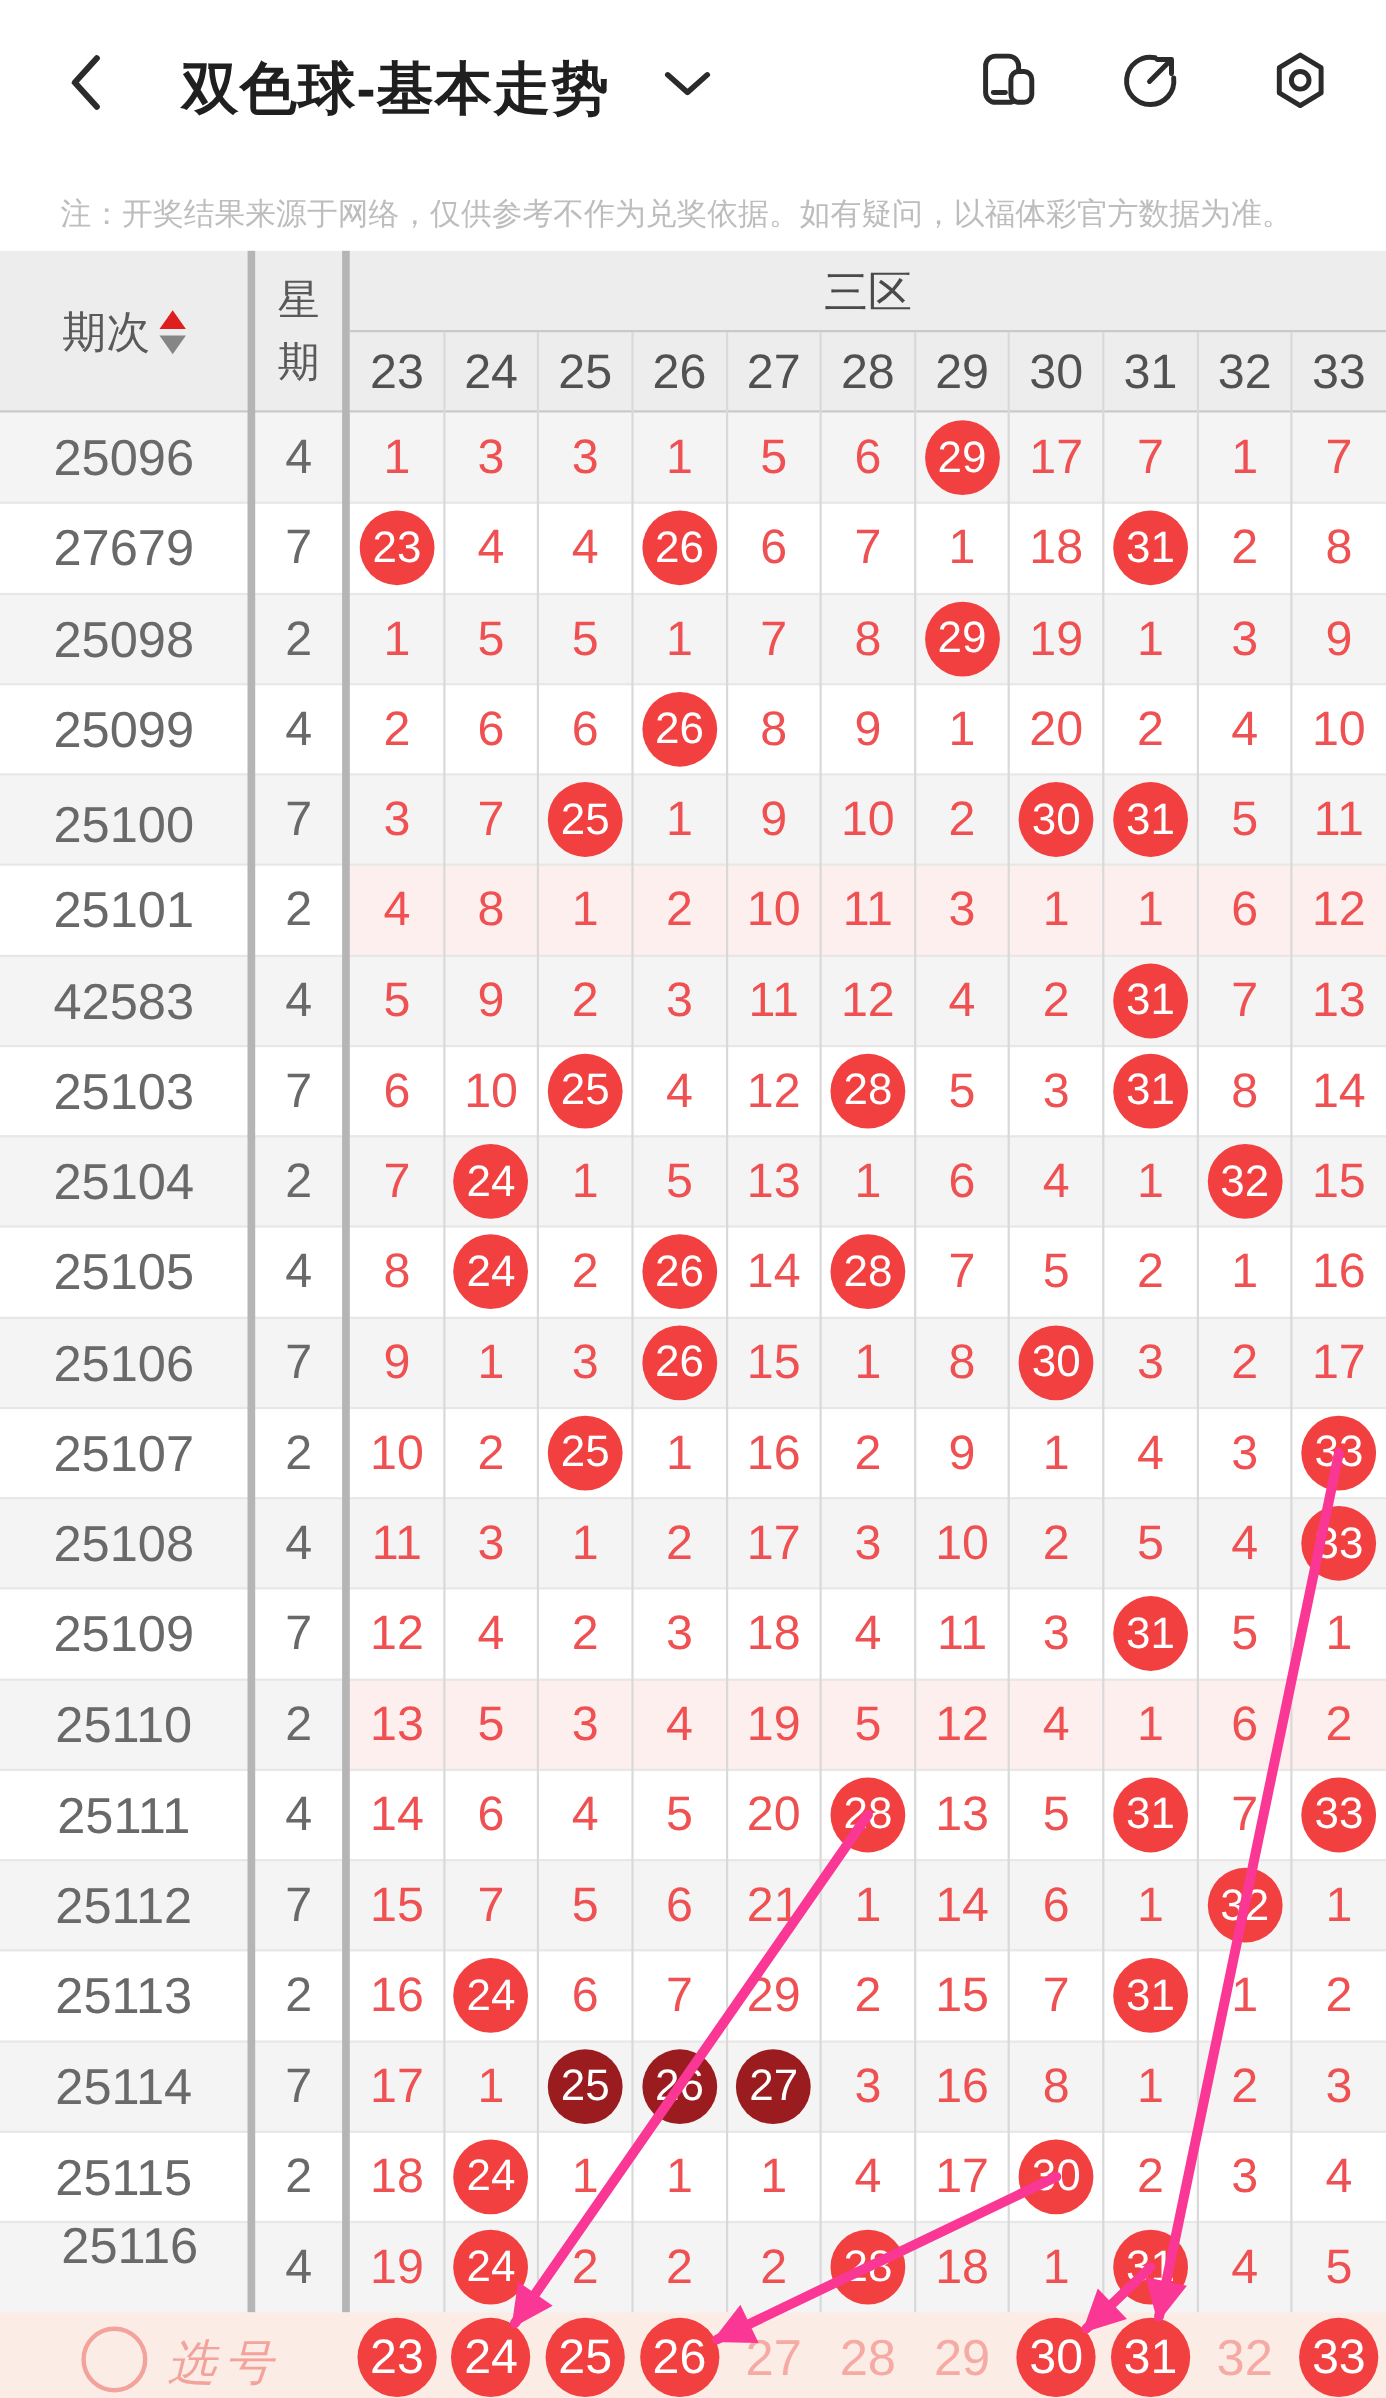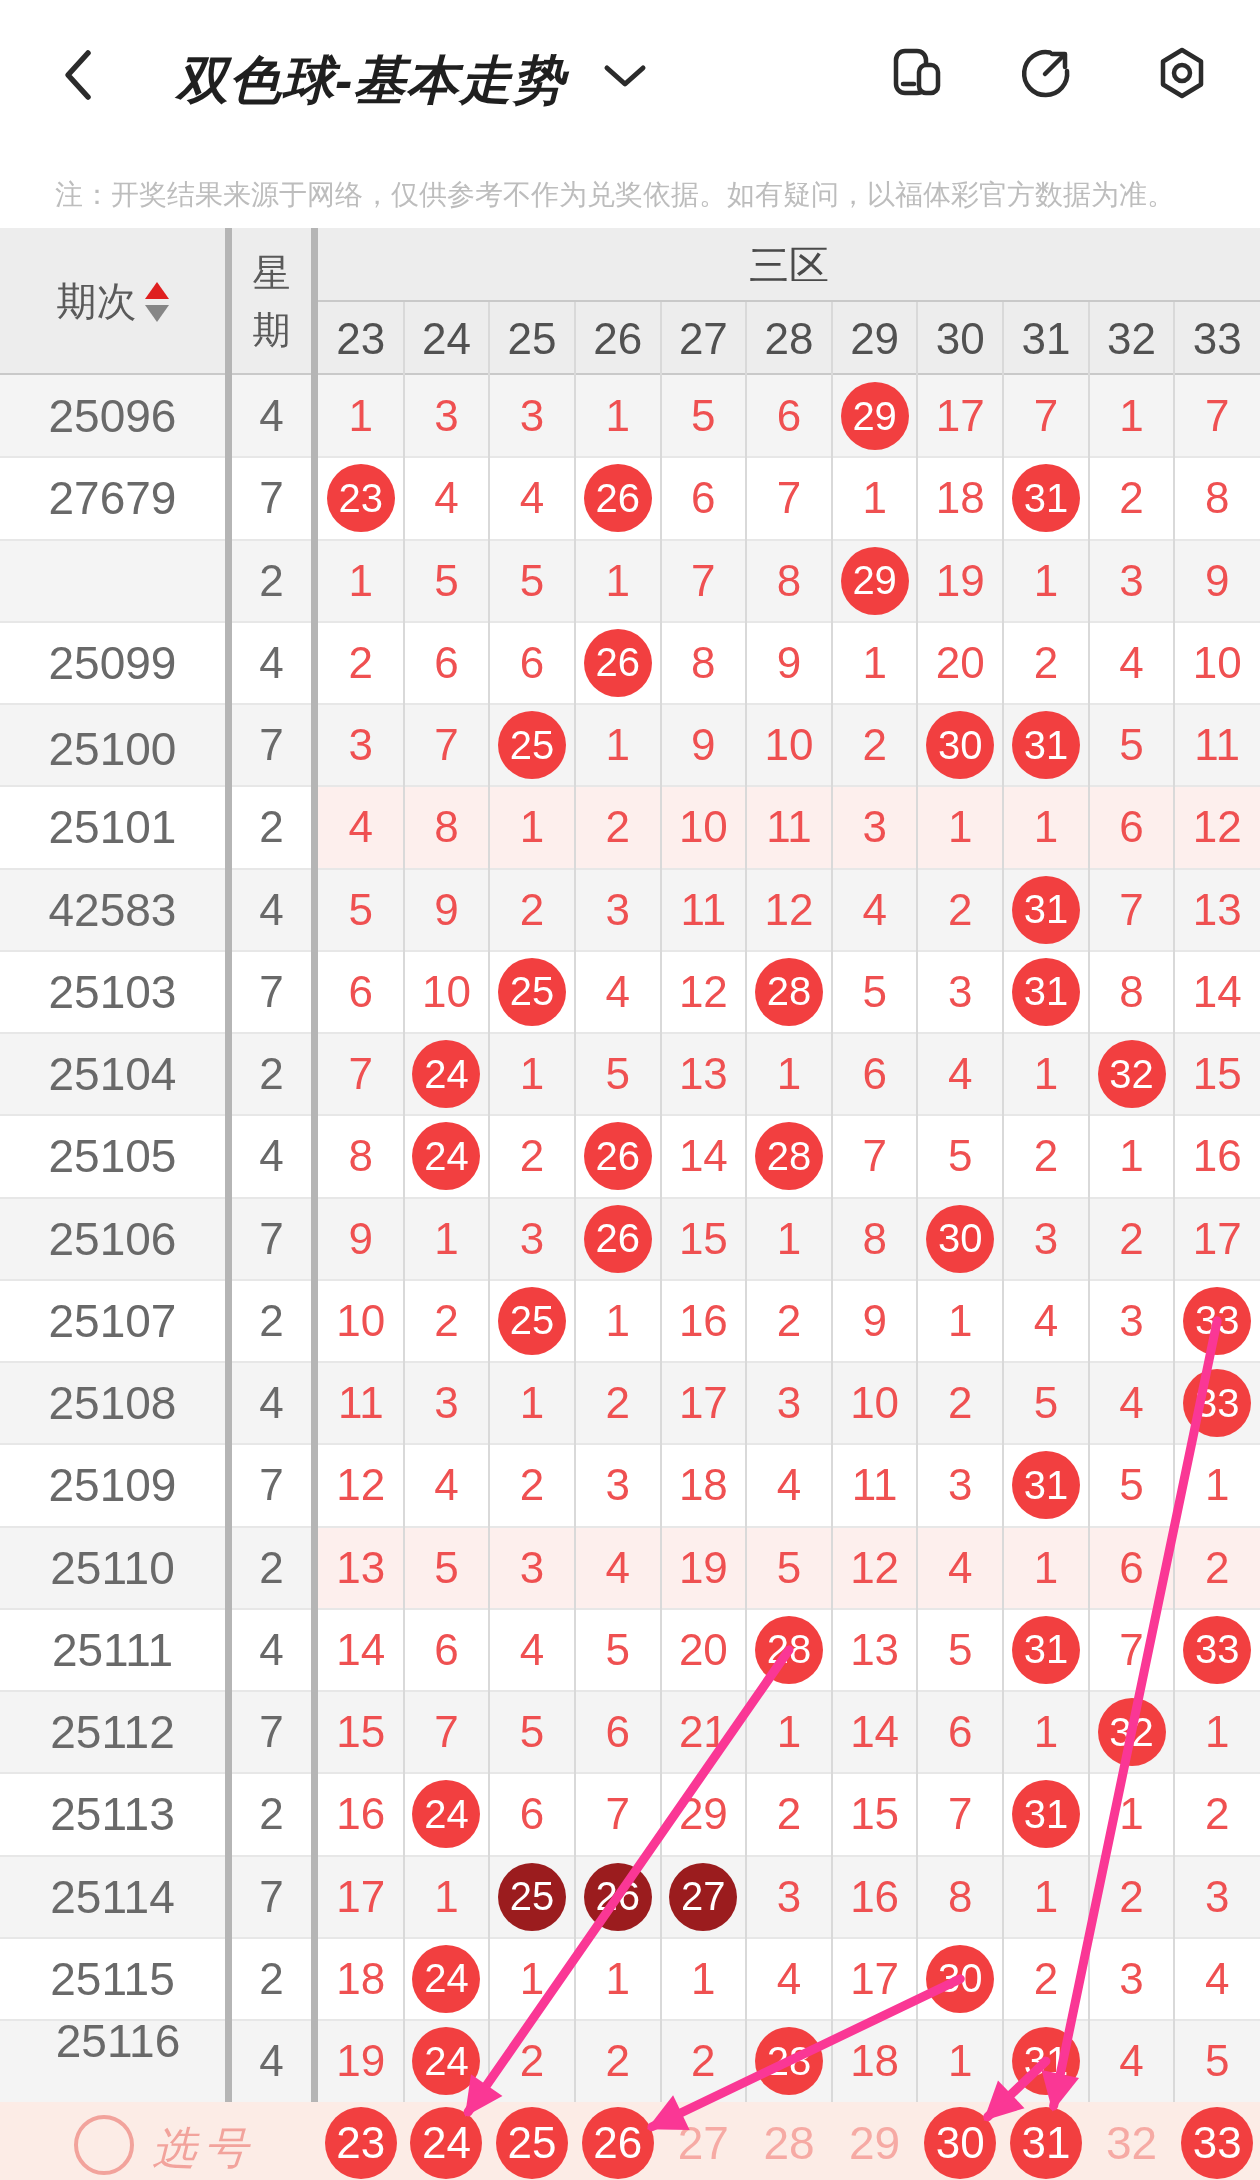--- a/index.html
+++ b/index.html
@@ -44,21 +44,21 @@
 <div class="screen">
 
   <div class="abs" style="left:0;top:0;width:1260px;height:150px;">
     <button class="topbar-btn abs" style="left:56px;top:45px;width:44px;height:62px;">
       <span>
         <svg width="40" height="60" viewBox="0 0 40 60">
             <polyline points="30,8 10,30 30,52" fill="none" stroke="#2b2b2b" stroke-width="5.5" stroke-linecap="round" stroke-linejoin="round"></polyline>
           </svg>
       </span>
     </button>
-    <div class="abs page-title" style="left:176px;top:46px;font-style:italic;">双色球-基本走势</div>
+    <div class="abs page-title" style="left:165px;top:46px;">双色球-基本走势</div>
     <button class="topbar-btn abs" style="left:600px;top:62px;width:50px;height:32px;">
       <span>
         <svg width="44" height="26" viewBox="0 0 44 26">
             <polyline points="4,4 22,20 40,4" fill="none" stroke="#2b2b2b" stroke-width="5" stroke-linecap="round" stroke-linejoin="round"></polyline>
           </svg>
       </span>
     </button>
     <button class="topbar-btn abs" style="left:888px;top:45px;width:58px;height:58px;">
       <span>
         <svg width="56" height="56" viewBox="0 0 56 56">
@@ -192,20 +192,21 @@
       <div class="abs num-cell" style="left:403.64px;top:457.25px;width:85.64px;height:82.25px;">4</div>
       <div class="abs num-cell" style="left:489.27px;top:457.25px;width:85.64px;height:82.25px;">4</div>
       <div class="abs ball" style="left:583.73px;top:464.38px;width:68px;height:68px;">26</div>
       <div class="abs num-cell" style="left:660.55px;top:457.25px;width:85.64px;height:82.25px;">6</div>
       <div class="abs num-cell" style="left:746.18px;top:457.25px;width:85.64px;height:82.25px;">7</div>
       <div class="abs num-cell" style="left:831.82px;top:457.25px;width:85.64px;height:82.25px;">1</div>
       <div class="abs num-cell" style="left:917.45px;top:457.25px;width:85.64px;height:82.25px;">18</div>
       <div class="abs ball" style="left:1011.91px;top:464.38px;width:68px;height:68px;">31</div>
       <div class="abs num-cell" style="left:1088.73px;top:457.25px;width:85.64px;height:82.25px;">2</div>
       <div class="abs num-cell" style="left:1174.36px;top:457.25px;width:85.64px;height:82.25px;">8</div>
+      <div class="abs issue-cell" style="left:0;top:539.5px;width:225px;height:82.25px;">25098</div>
       <div class="abs week-cell" style="left:232px;top:539.5px;width:79px;height:82.25px;">2</div>
       <div class="abs num-cell" style="left:318px;top:539.5px;width:85.64px;height:82.25px;">1</div>
       <div class="abs num-cell" style="left:403.64px;top:539.5px;width:85.64px;height:82.25px;">5</div>
       <div class="abs num-cell" style="left:489.27px;top:539.5px;width:85.64px;height:82.25px;">5</div>
       <div class="abs num-cell" style="left:574.91px;top:539.5px;width:85.64px;height:82.25px;">1</div>
       <div class="abs num-cell" style="left:660.55px;top:539.5px;width:85.64px;height:82.25px;">7</div>
       <div class="abs num-cell" style="left:746.18px;top:539.5px;width:85.64px;height:82.25px;">8</div>
       <div class="abs ball" style="left:840.64px;top:546.63px;width:68px;height:68px;">29</div>
       <div class="abs num-cell" style="left:917.45px;top:539.5px;width:85.64px;height:82.25px;">19</div>
       <div class="abs num-cell" style="left:1003.09px;top:539.5px;width:85.64px;height:82.25px;">1</div>

